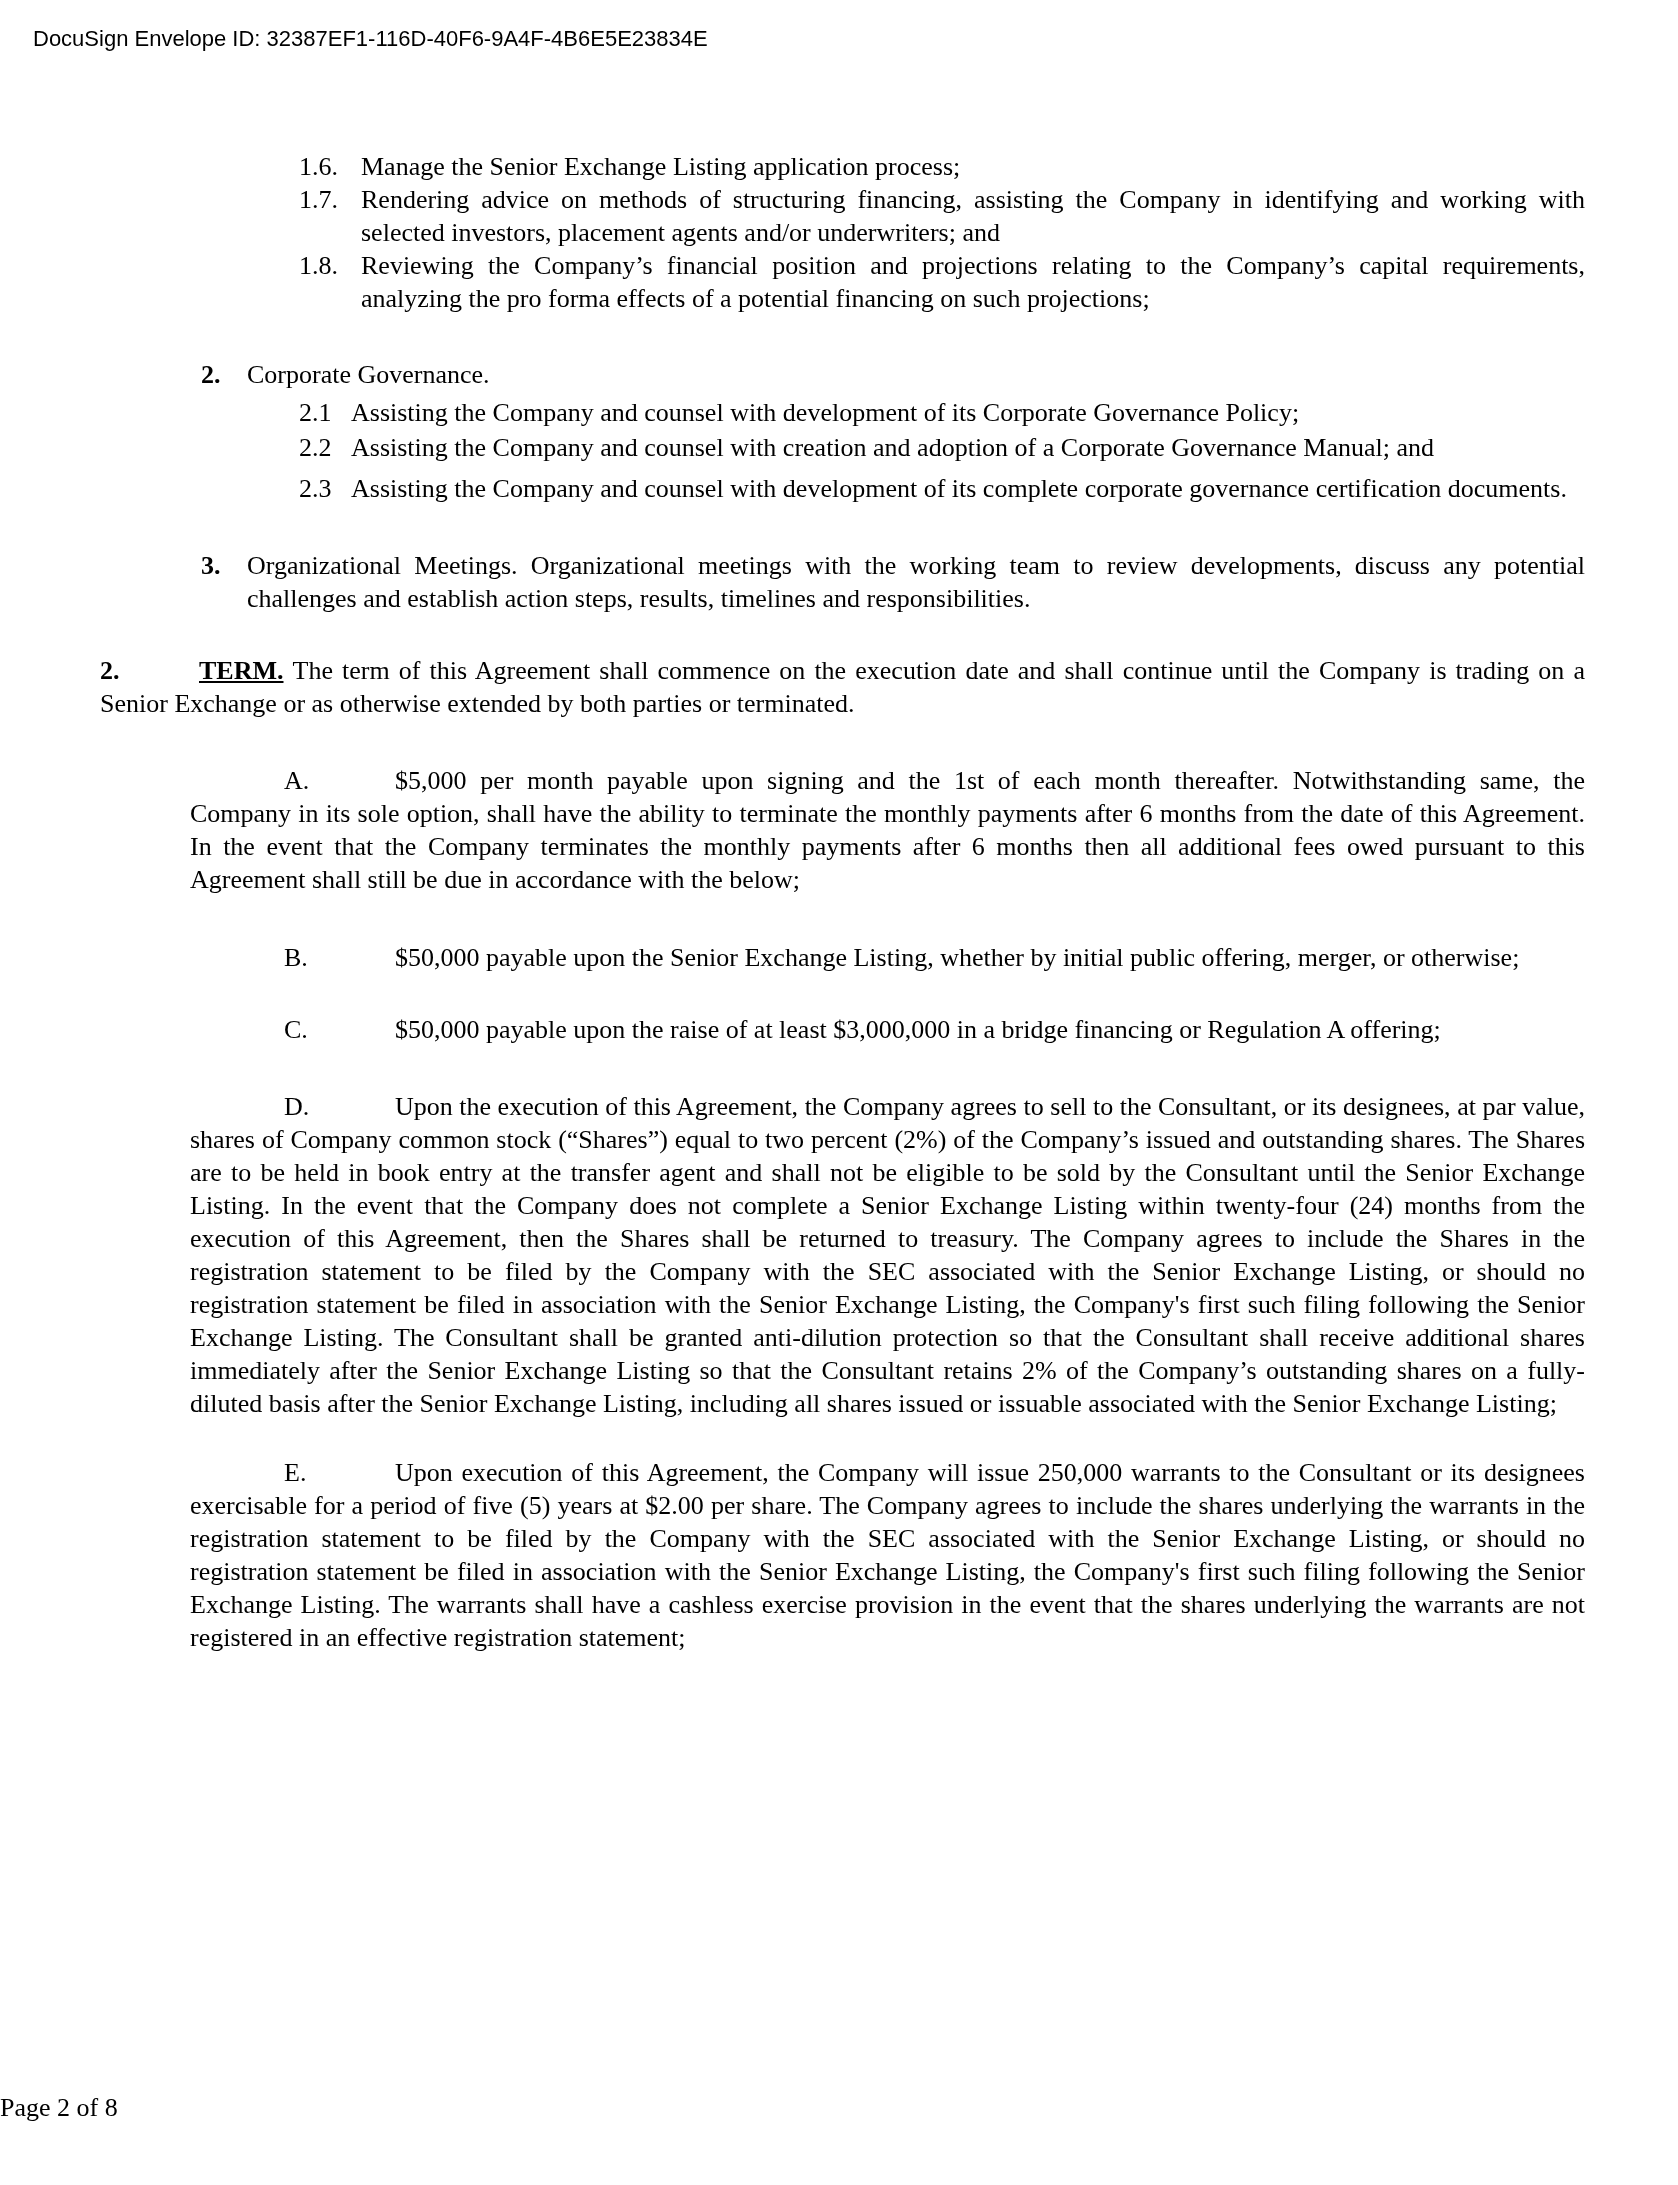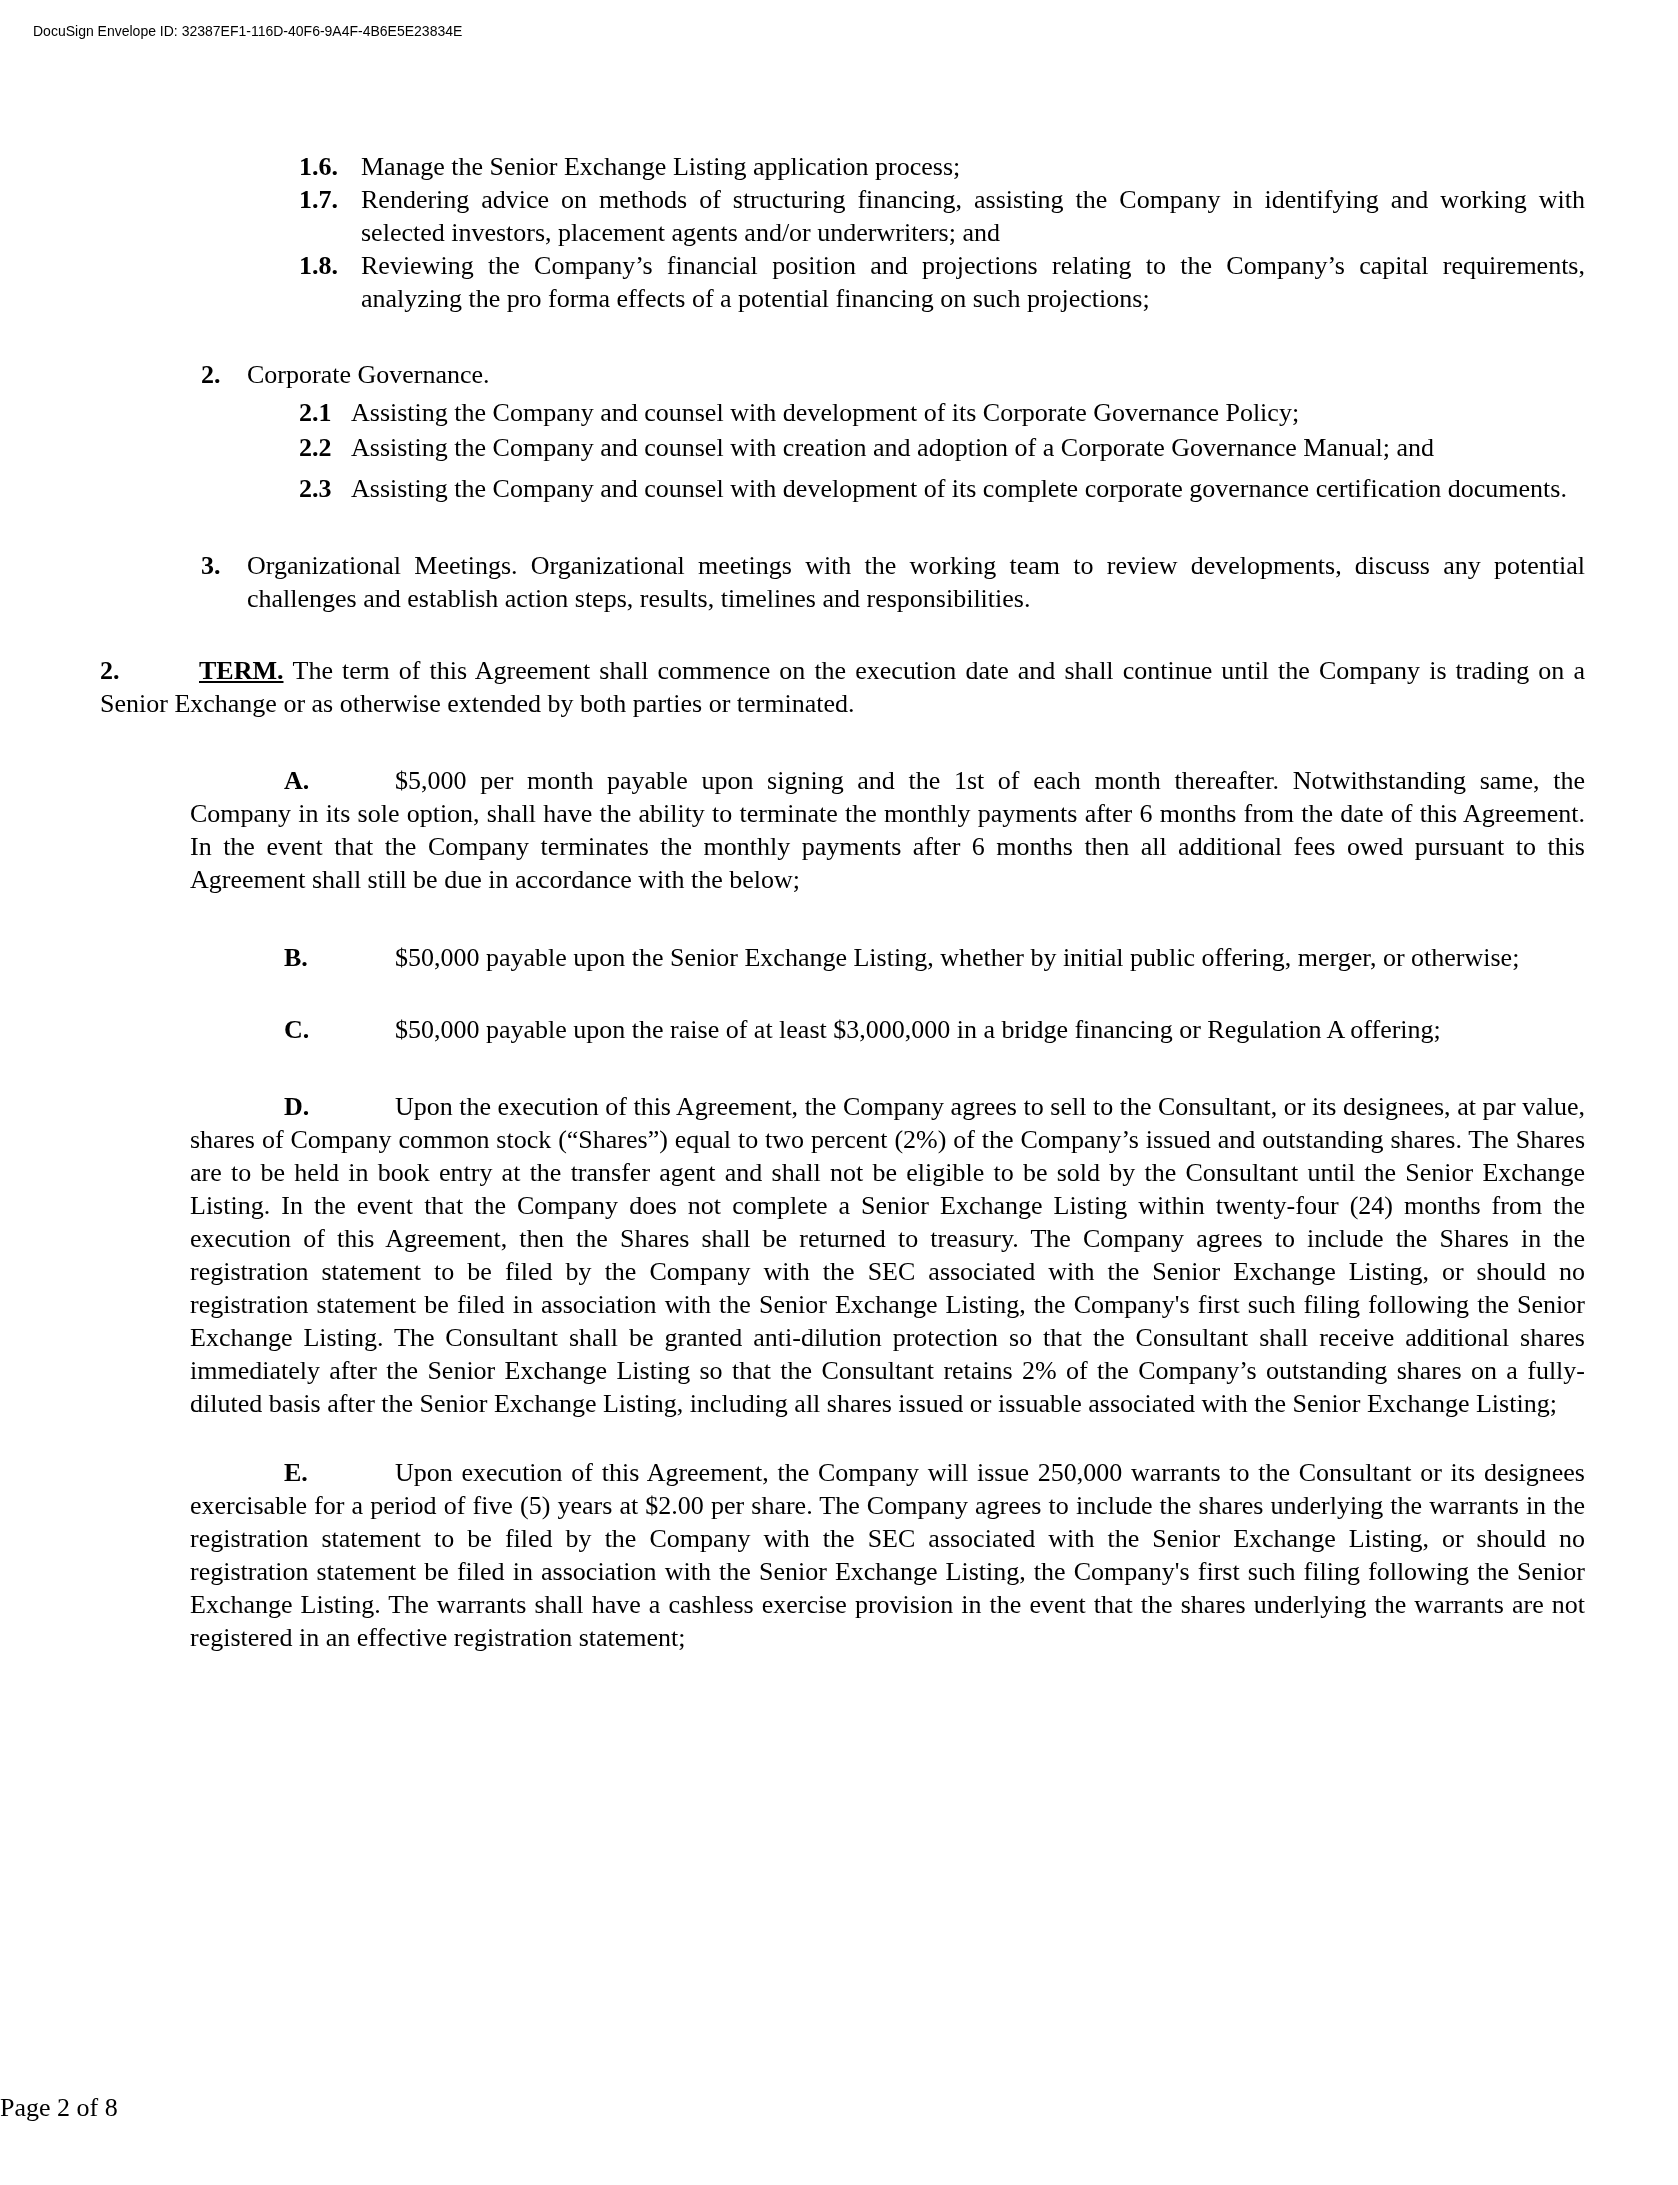--- a/index.html
+++ b/index.html
@@ -11,38 +11,38 @@
     height: 2186px;
     background: #ffffff;
     color: #000000;
     font-family: "Liberation Serif", "DejaVu Serif", serif;
     font-size: 26px;
     line-height: 33px;
     overflow: hidden;
   }
   .envelope-id {
     position: absolute;
-    top: 20px;
+    top: 28px;
     left: 33px;
     font-family: "Liberation Sans", "DejaVu Sans", sans-serif;
-    font-size: 14px;
+    font-size: 22px;
     line-height: 22px;
     white-space: nowrap;
   }
   .content {
     position: absolute;
     top: 150px;
     left: 100px;
     width: 1485px;
   }
   p { margin: 0; }
   .just { text-align: justify; }
 
   
-  .nb { display: inline-block; text-indent: 0; font-weight: bold; }
+  .nb { display: inline-block; text-indent: 0; }
   .b  { font-weight: bold; }
   .hd { font-weight: bold; text-decoration: underline; margin-right: 9px; }
 
   
   .li-1 { margin-left: 261px; text-indent: -62px; }
   .li-1 > .nb { width: 62px; }
 
   
   .li-2 { margin-left: 251px; text-indent: -52px; }
   .li-2 > .nb { width: 52px; }

